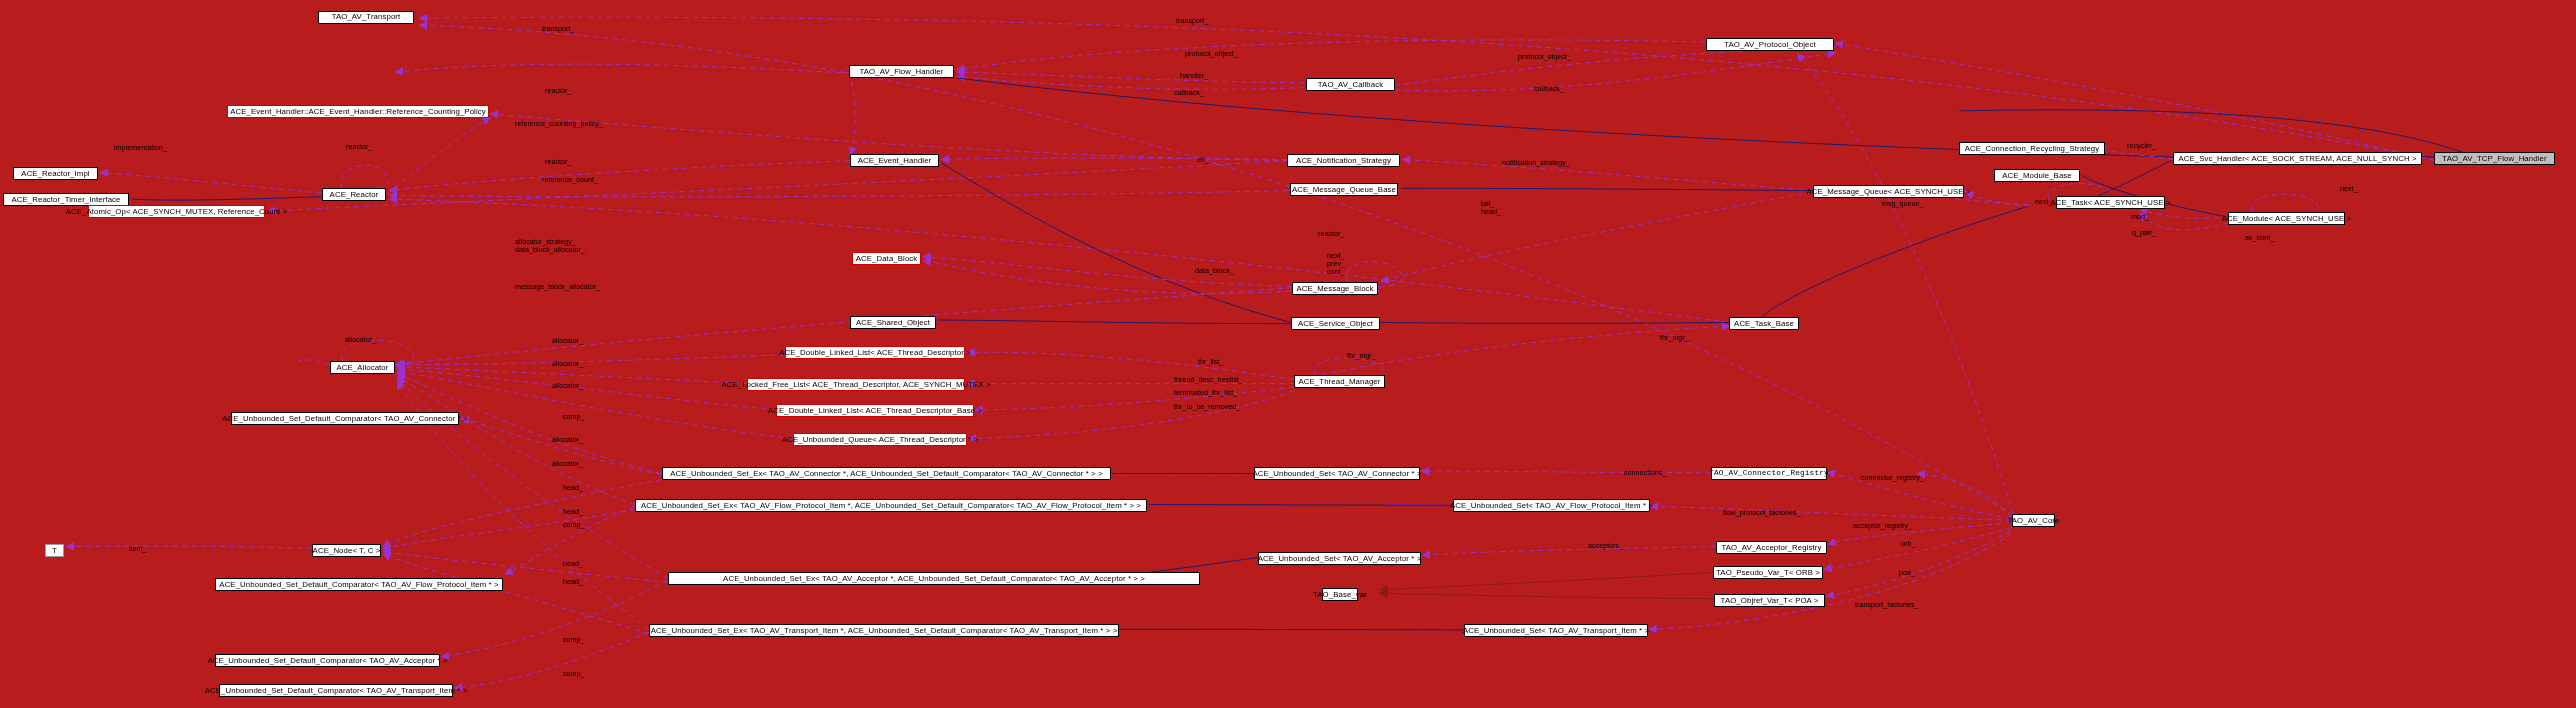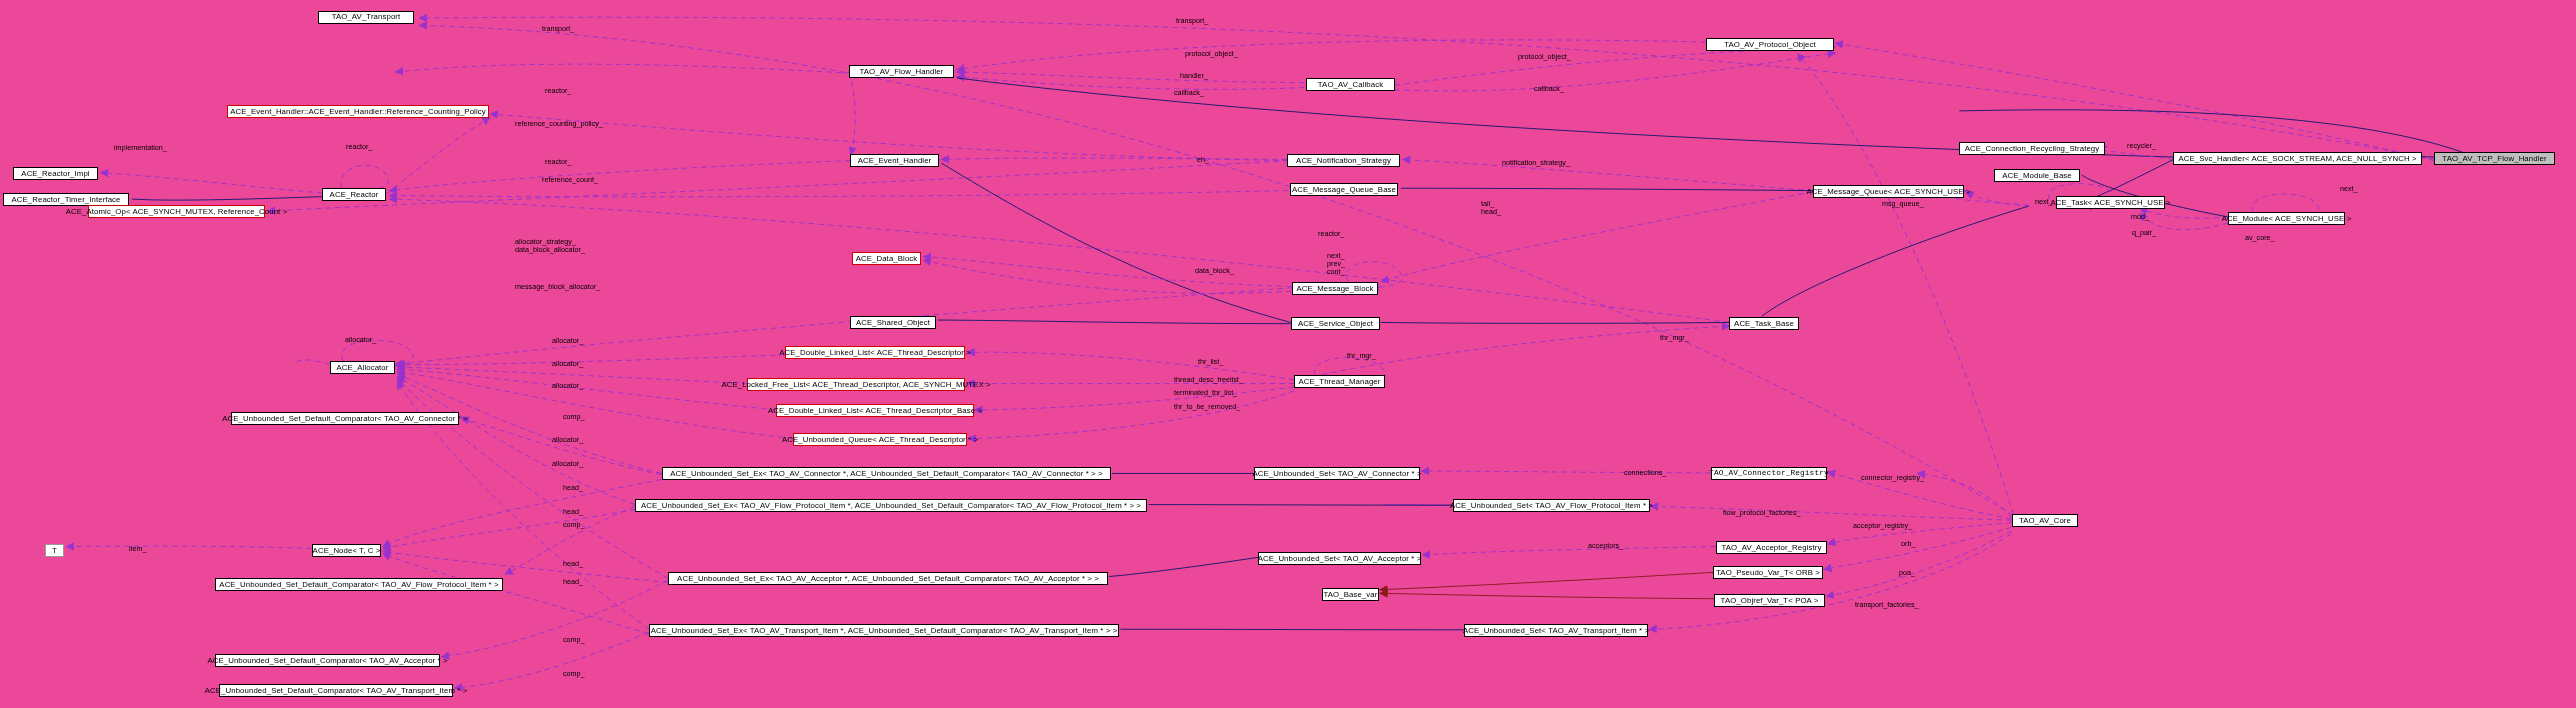--- a/index.html
+++ b/index.html
@@ -1,21 +1,21 @@
 <!DOCTYPE html>
 <html style="font-size:9.6px"><head>
 <meta charset="utf-8">
 <title>TAO_AV_TCP_Flow_Handler Collaboration Diagram</title>
 <style>
   html,body{margin:0;padding:0;background:#ffffff;}
   #canvas{
     position:relative;
     width:2576px;
     height:709px;
-    background:#ec4899;
+    background:#b91c1c;
     font-family:"Liberation Sans","DejaVu Sans",sans-serif;
     overflow:hidden;
   }
   svg#edges{
     position:absolute;
     left:0;top:0;
     width:2576px;height:709px;
     pointer-events:none;
   }
   .node{
@@ -210,29 +210,29 @@
   <div class="node red" style="left: 747px; top: 378px; width: 218px;">ACE_Locked_Free_List&lt; ACE_Thread_Descriptor, ACE_SYNCH_MUTEX &gt;</div>
   <div class="node" style="left: 1294px; top: 375px; width: 91px;">ACE_Thread_Manager</div>
   <div class="node red" style="left: 776px; top: 404px; width: 198px;">ACE_Double_Linked_List&lt; ACE_Thread_Descriptor_Base &gt;</div>
   <div class="node red" style="left: 793px; top: 433px; width: 174px;">ACE_Unbounded_Queue&lt; ACE_Thread_Descriptor * &gt;</div>
   <div class="node" style="left: 231px; top: 412px; width: 228px;">ACE_Unbounded_Set_Default_Comparator&lt; TAO_AV_Connector * &gt;</div>
   <div class="node" style="left: 662px; top: 467px; width: 449px;">ACE_Unbounded_Set_Ex&lt; TAO_AV_Connector *, ACE_Unbounded_Set_Default_Comparator&lt; TAO_AV_Connector * &gt; &gt;</div>
   <div class="node" style="left: 1254px; top: 467px; width: 166px;">ACE_Unbounded_Set&lt; TAO_AV_Connector * &gt;</div>
   <div class="node" style="left: 1711px; top: 467px; width: 116px; font-family: Liberation Mono, monospace;">TAO_AV_Connector_Registry</div>
   <div class="node" style="left: 635px; top: 499px; width: 512px;">ACE_Unbounded_Set_Ex&lt; TAO_AV_Flow_Protocol_Item *, ACE_Unbounded_Set_Default_Comparator&lt; TAO_AV_Flow_Protocol_Item * &gt; &gt;</div>
   <div class="node" style="left: 1453px; top: 499px; width: 197px;">ACE_Unbounded_Set&lt; TAO_AV_Flow_Protocol_Item * &gt;</div>
-  <div class="node" style="left: 2012px; top: 514px; width: 66px;">TAO_AV_Core</div>
+  <div class="node" style="left: 2012px; top: 514px; width: 43px;">TAO_AV_Core</div>
   <div class="node" style="left: 215px; top: 572px; width: 288px; margin-top: 6px;">ACE_Unbounded_Set_Default_Comparator&lt; TAO_AV_Flow_Protocol_Item * &gt;</div>
   <div class="node tparam" style="left: 45px; top: 544px; width: 19px;">T</div>
   <div class="node" style="left: 312px; top: 544px; width: 69px;">ACE_Node&lt; T, C &gt;</div>
   <div class="node" style="left: 1258px; top: 552px; width: 163px;">ACE_Unbounded_Set&lt; TAO_AV_Acceptor * &gt;</div>
   <div class="node" style="left: 1716px; top: 541px; width: 111px;">TAO_AV_Acceptor_Registry</div>
-  <div class="node" style="left: 668px; top: 572px; width: 440px;">ACE_Unbounded_Set_Ex&lt; TAO_AV_Acceptor *, ACE_Unbounded_Set_Default_Comparator&lt; TAO_AV_Acceptor * &gt; &gt;</div>
+  <div class="node" style="left: 668px; top: 572px; width: 532px;">ACE_Unbounded_Set_Ex&lt; TAO_AV_Acceptor *, ACE_Unbounded_Set_Default_Comparator&lt; TAO_AV_Acceptor * &gt; &gt;</div>
   <div class="node" style="left: 1713px; top: 566px; width: 110px;">TAO_Pseudo_Var_T&lt; ORB &gt;</div>
-  <div class="node" style="left: 1322px; top: 588px; width: 57px;">TAO_Base_var</div>
+  <div class="node" style="left: 1322px; top: 588px; width: 36px;">TAO_Base_var</div>
   <div class="node" style="left: 1714px; top: 594px; width: 111px; text-align: right;">TAO_Objref_Var_T&lt; POA &gt;</div>
   <div class="node" style="left: 215px; top: 654px; width: 225px;">ACE_Unbounded_Set_Default_Comparator&lt; TAO_AV_Acceptor * &gt;</div>
   <div class="node" style="left: 649px; top: 624px; width: 470px;">ACE_Unbounded_Set_Ex&lt; TAO_AV_Transport_Item *, ACE_Unbounded_Set_Default_Comparator&lt; TAO_AV_Transport_Item * &gt; &gt;</div>
   <div class="node" style="left: 1464px; top: 624px; width: 184px;">ACE_Unbounded_Set&lt; TAO_AV_Transport_Item * &gt;</div>
   <div class="node" style="left: 219px; top: 684px; width: 234px;">ACE_Unbounded_Set_Default_Comparator&lt; TAO_AV_Transport_Item * &gt;</div>
 
 <div class="edge-label" style="left: 542px; top: 25px;">transport_</div>
     <div class="edge-label" style="left: 1176px; top: 17px;">transport_</div>
     <div class="edge-label" style="left: 1185px; top: 50px;">protocol_object_</div>
     <div class="edge-label" style="left: 1518px; top: 53px;">protocol_object_</div>

